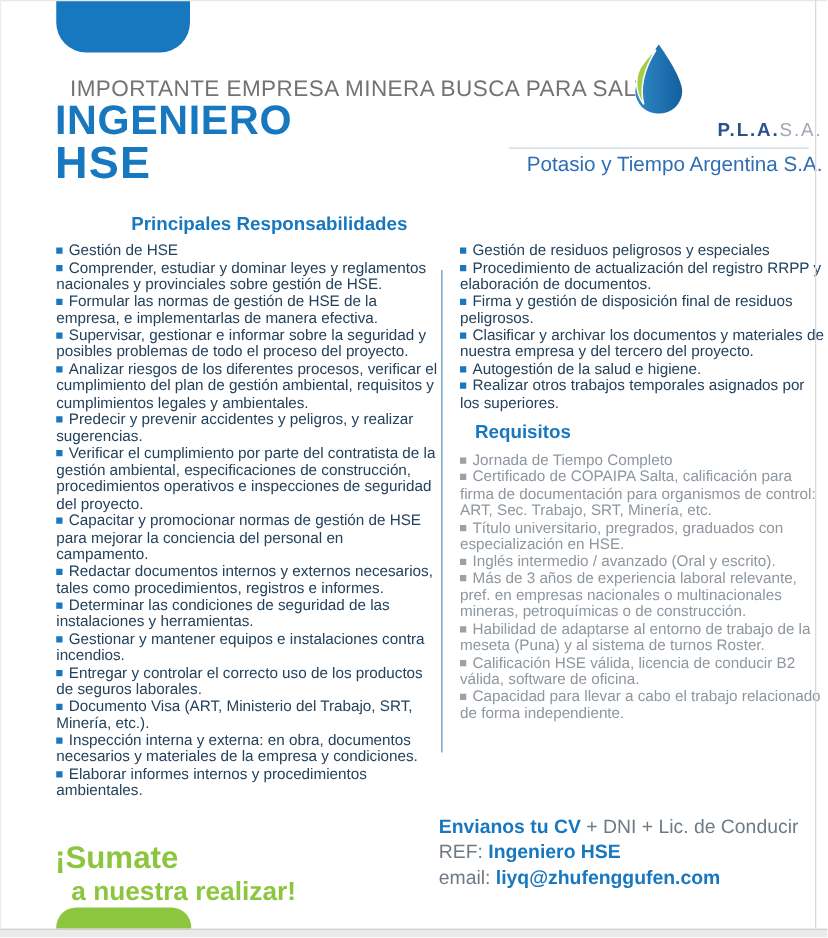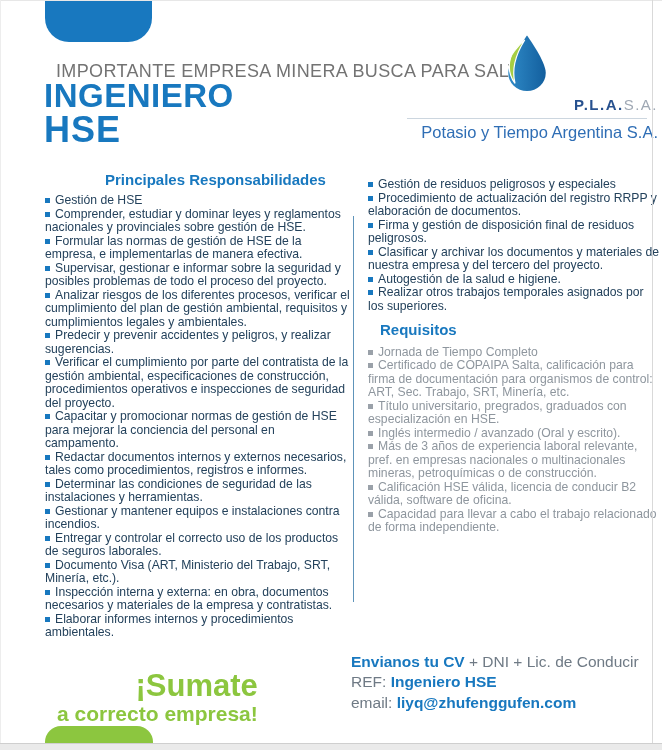--- a/index.html
+++ b/index.html
@@ -42,26 +42,26 @@
   .resp-heading{position:absolute;left:57px;top:171px;margin-left:48px;}
 
   .col{position:absolute;font-size:12.2px;line-height:13.5px;}
   .col ul{margin:0;padding:0;list-style:none;}
   .col li{margin:0;}
   .bullet{display:inline-block;width:5px;height:5px;background:var(--blue);margin-right:5px;vertical-align:1px;}
   .dark li{color:var(--navy);}
   .gray li{color:var(--gray);}
   .gray .bullet{background:#9aa1a9;}
   .col-left{left:45px;top:194px;width:306px;}
-  .col-right{left:368px;top:178px;width:292px;}
+  .col-right{left:368px;top:194px;width:292px;}
   .req-heading{margin:10px 0 9px 12px;}
   .divider{position:absolute;left:353px;top:216px;width:1px;height:386px;background:#5e94ba;}
 
   .cta{position:absolute;left:44px;top:671px;color:var(--green);font-weight:bold;}
-  .cta-1{font-size:31px;line-height:30px;text-align:right;}
+  .cta-1{font-size:25px;line-height:30px;}
   .cta-2{font-size:21px;line-height:25px;margin-left:13px;}
 
   .contact{position:absolute;left:351px;top:652px;width:306px;font-size:15.5px;line-height:20.3px;color:var(--contact-gray);}
   .contact .b{color:var(--blue);font-weight:bold;}
   .contact a{color:var(--blue);font-weight:bold;text-decoration:none;}
 </style>
 </head>
 <body>
 
 <div class="top-tab"></div>
@@ -96,21 +96,21 @@
       <li><span class="bullet"></span><span>Supervisar, gestionar e informar sobre la seguridad y posibles problemas de todo el proceso del proyecto.</span></li>
       <li><span class="bullet"></span><span>Analizar riesgos de los diferentes procesos, verificar el cumplimiento del plan de gestión ambiental, requisitos y cumplimientos legales y ambientales.</span></li>
       <li><span class="bullet"></span><span>Predecir y prevenir accidentes y peligros, y realizar sugerencias.</span></li>
       <li><span class="bullet"></span><span>Verificar el cumplimiento por parte del contratista de la gestión ambiental, especificaciones de construcción, procedimientos operativos e inspecciones de seguridad del proyecto.</span></li>
       <li><span class="bullet"></span><span>Capacitar y promocionar normas de gestión de HSE para mejorar la conciencia del personal en campamento.</span></li>
       <li><span class="bullet"></span><span>Redactar documentos internos y externos necesarios, tales como procedimientos, registros e informes.</span></li>
       <li><span class="bullet"></span><span>Determinar las condiciones de seguridad de las instalaciones y herramientas.</span></li>
       <li><span class="bullet"></span><span>Gestionar y mantener equipos e instalaciones contra incendios.</span></li>
       <li><span class="bullet"></span><span>Entregar y controlar el correcto uso de los productos de seguros laborales.</span></li>
       <li><span class="bullet"></span><span>Documento Visa (ART, Ministerio del Trabajo, SRT, Minería, etc.).</span></li>
-      <li><span class="bullet"></span><span>Inspección interna y externa: en obra, documentos necesarios y materiales de la empresa y contratistas.</span></li>
+      <li><span class="bullet"></span><span>Inspección interna y externa: en obra, documentos necesarios y materiales de la empresa y condiciones.</span></li>
       <li><span class="bullet"></span><span>Elaborar informes internos y procedimientos ambientales.</span></li>
     </ul>
 </div>
 
 <div class="divider"></div>
 
 <div class="col col-right">
   <ul class="dark">
       <li><span class="bullet"></span><span>Gestión de residuos peligrosos y especiales</span></li>
       <li><span class="bullet"></span><span>Procedimiento de actualización del registro RRPP y elaboración de documentos.</span></li>
@@ -119,28 +119,29 @@
       <li><span class="bullet"></span><span>Autogestión de la salud e higiene.</span></li>
       <li><span class="bullet"></span><span>Realizar otros trabajos temporales asignados por los superiores.</span></li>
     </ul>
   <div class="section-heading req-heading">Requisitos</div>
   <ul class="gray">
       <li><span class="bullet"></span><span>Jornada de Tiempo Completo</span></li>
       <li><span class="bullet"></span><span>Certificado de COPAIPA Salta, calificación para firma de documentación para organismos de control: ART, Sec. Trabajo, SRT, Minería, etc.</span></li>
       <li><span class="bullet"></span><span>Título universitario, pregrados, graduados con especialización en HSE.</span></li>
       <li><span class="bullet"></span><span>Inglés intermedio / avanzado (Oral y escrito).</span></li>
       <li><span class="bullet"></span><span>Más de 3 años de experiencia laboral relevante, pref. en empresas nacionales o multinacionales mineras, petroquímicas o de construcción.</span></li>
+      <li><span class="bullet"></span><span>Habilidad de adaptarse al entorno de trabajo de la meseta (Puna) y al sistema de turnos Roster.</span></li>
       <li><span class="bullet"></span><span>Calificación HSE válida, licencia de conducir B2 válida, software de oficina.</span></li>
       <li><span class="bullet"></span><span>Capacidad para llevar a cabo el trabajo relacionado de forma independiente.</span></li>
     </ul>
 </div>
 
 <div class="cta">
   <div class="cta-1">¡Sumate</div>
-  <div class="cta-2">a correcto empresa!</div>
+  <div class="cta-2">a nuestra realizar!</div>
 </div>
 
 <div class="bottom-tab"></div>
 
 <div class="contact">
   <div><span class="b">Envianos tu CV</span><span> + DNI + Lic. de Conducir</span></div>
   <div><span>REF: </span><span class="b">Ingeniero HSE</span></div>
   <div><span>email: </span><a href="#">liyq@zhufenggufen.com</a></div>
 </div>
 

